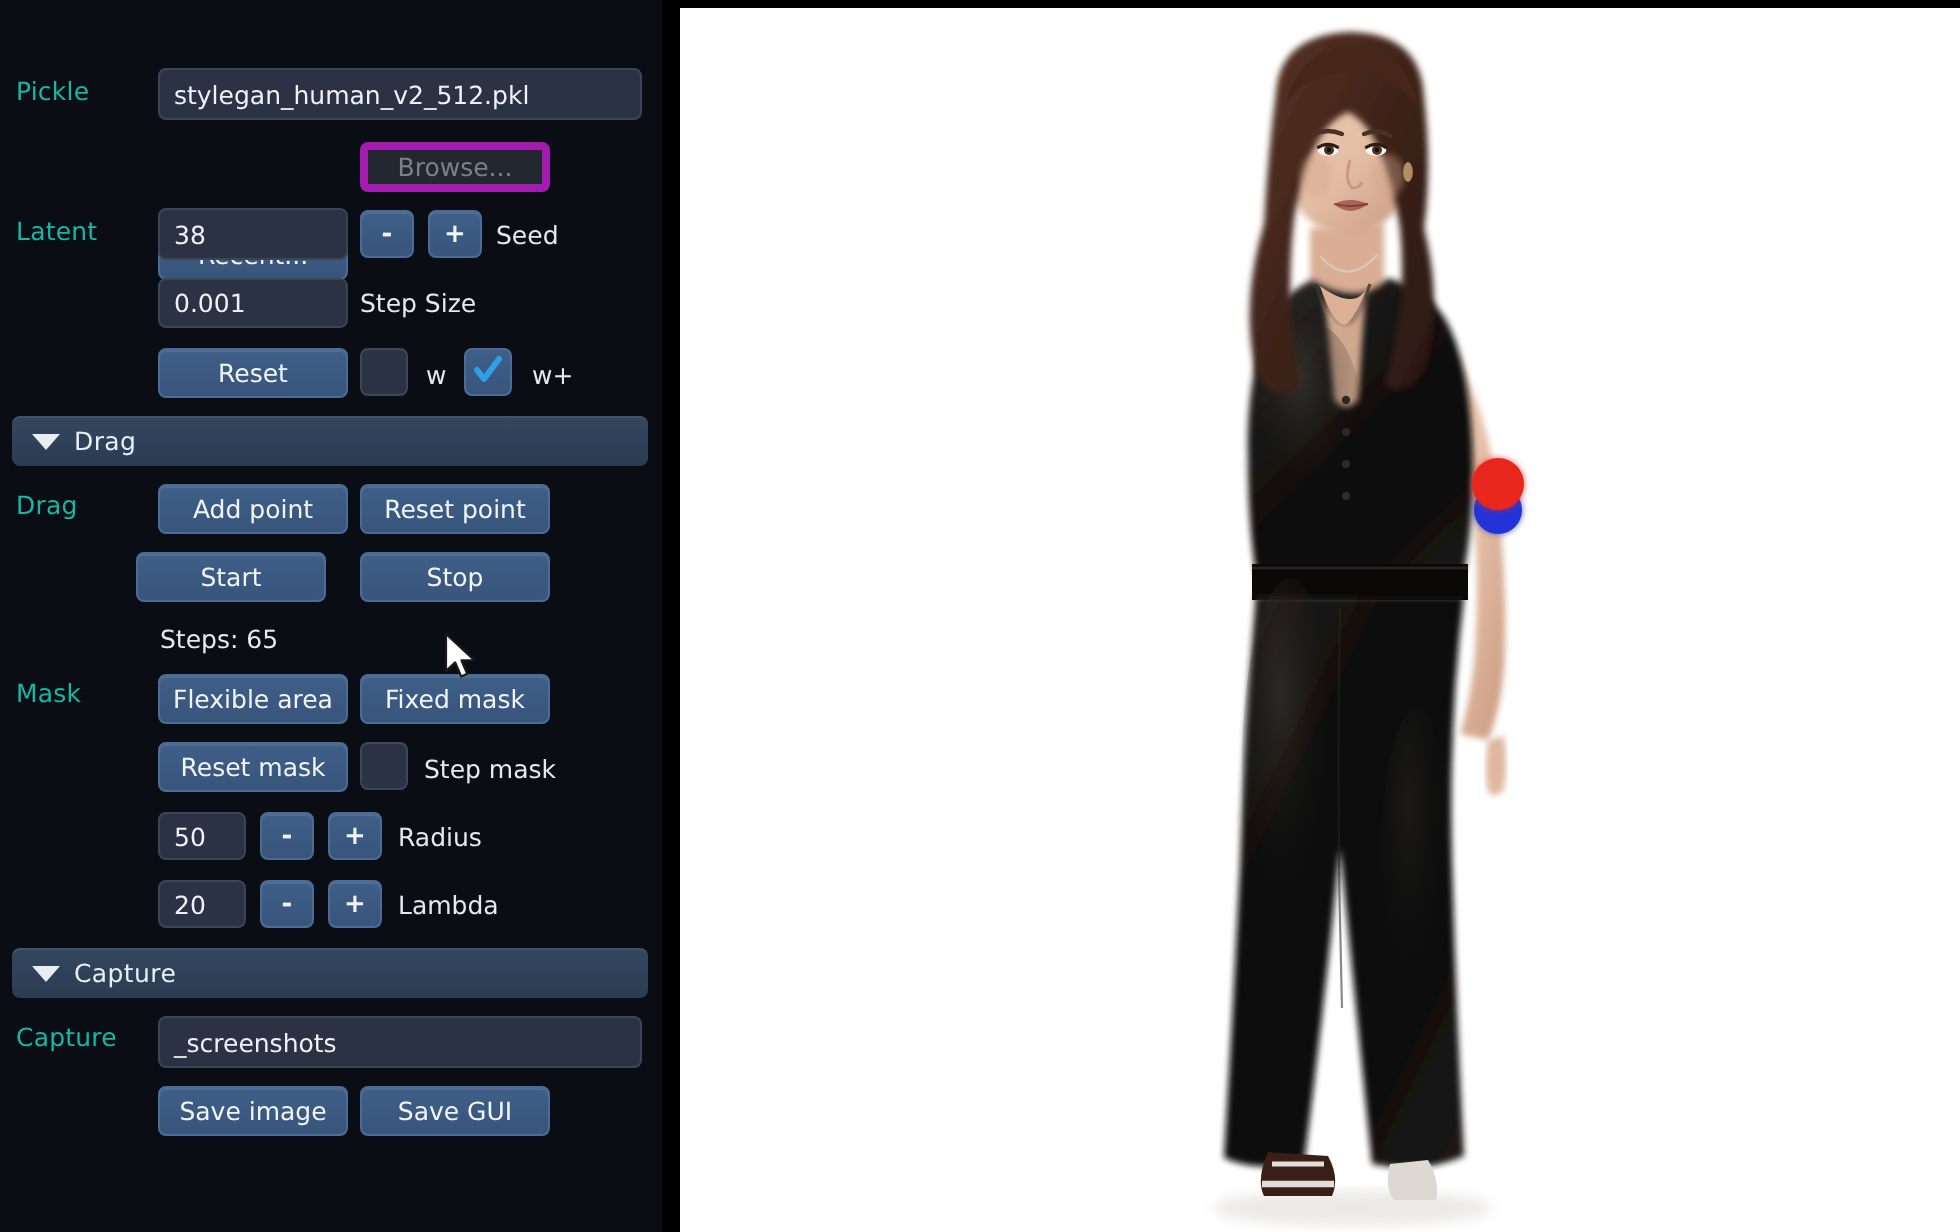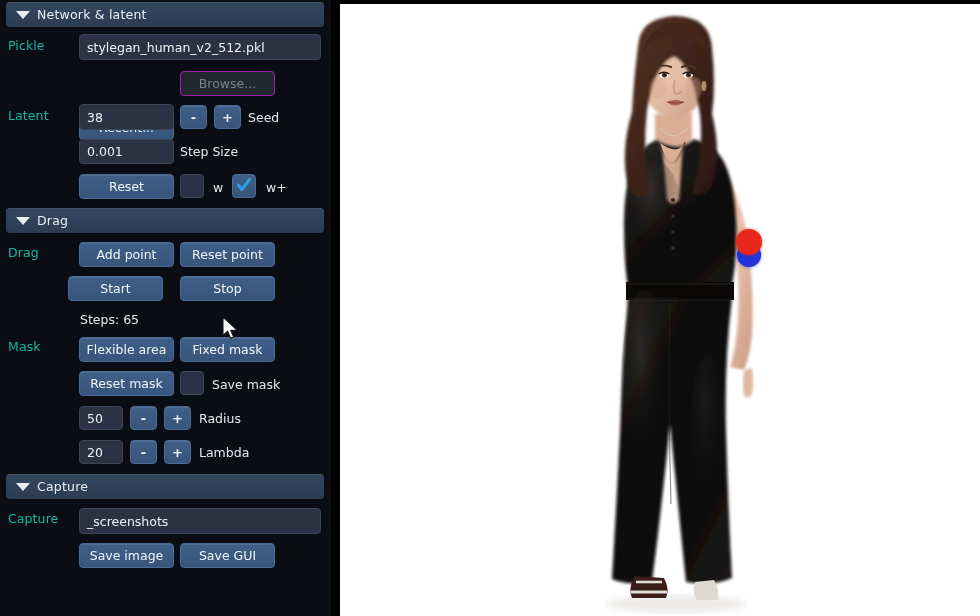--- a/index.html
+++ b/index.html
@@ -105,21 +105,21 @@
     display: flex;
     align-items: center;
     justify-content: center;
     box-sizing: border-box;
     box-shadow: inset 0 1px 0 rgba(255,255,255,0.09);
     cursor: pointer;
     white-space: nowrap;
   }
   .btn.disabled {
     background: #23272f;
-    border: 1px solid #a21caf;
+    border: 4px solid #a21caf;
     color: #7b8089;
     box-shadow: none;
   }
   .btn.small {
     font-size: 13px;
     font-weight: bold;
   }
 
   .checkbox {
     position: absolute;
@@ -215,24 +215,20 @@
   }
 </style>
 </head>
 <body>
 
 <div id="app">
 
   <div id="panel">
     <div id="panel-inner">
 
-      <div class="section-header" style="top:2px;">
-        <span class="tri"></span>
-        <span class="sec-title">Network &amp; latent</span>
-      </div>
 
       <span class="row-label" style="left:8px; top:38px;">Pickle</span>
       <div class="txtfield" style="left:79px; top:34px; width:242px; height:26px;">stylegan_human_v2_512.pkl</div>
 
       <div class="btn" style="left:79px; top:71px; width:95px; height:25px;margin-top:44px;">Recent...</div>
       <div class="btn disabled" style="left:180px; top:71px; width:95px; height:25px;">Browse...</div>
 
       <span class="row-label" style="left:8px; top:108px;">Latent</span>
       <div class="txtfield" style="left:79px; top:104px; width:95px; height:26px;">38</div>
       <div class="btn small" style="left:180px; top:105px; width:27px; height:24px;">-</div>
@@ -265,21 +261,21 @@
       <div class="btn" style="left:180px; top:276px; width:95px; height:25px;">Stop</div>
 
       <span class="plaintext" style="left:80px; top:312px;">Steps: 65</span>
 
       <span class="row-label" style="left:8px; top:339px;">Mask</span>
       <div class="btn" style="left:79px; top:337px; width:95px; height:25px;">Flexible area</div>
       <div class="btn" style="left:180px; top:337px; width:95px; height:25px;">Fixed mask</div>
 
       <div class="btn" style="left:79px; top:371px; width:95px; height:25px;">Reset mask</div>
       <div class="checkbox" style="left:180px; top:371px;"></div>
-      <span class="plaintext" style="left:212px; top:377px;">Save mask</span>
+      <span class="plaintext" style="left:212px; top:377px;">Step mask</span>
 
       <div class="txtfield" style="left:79px; top:406px; width:44px; height:24px;">50</div>
       <div class="btn small" style="left:130px; top:406px; width:27px; height:24px;">-</div>
       <div class="btn small" style="left:164px; top:406px; width:27px; height:24px;">+</div>
       <span class="plaintext" style="left:199px; top:411px;">Radius</span>
 
       <div class="txtfield" style="left:79px; top:440px; width:44px; height:24px;">20</div>
       <div class="btn small" style="left:130px; top:440px; width:27px; height:24px;">-</div>
       <div class="btn small" style="left:164px; top:440px; width:27px; height:24px;">+</div>
       <span class="plaintext" style="left:199px; top:445px;">Lambda</span>

